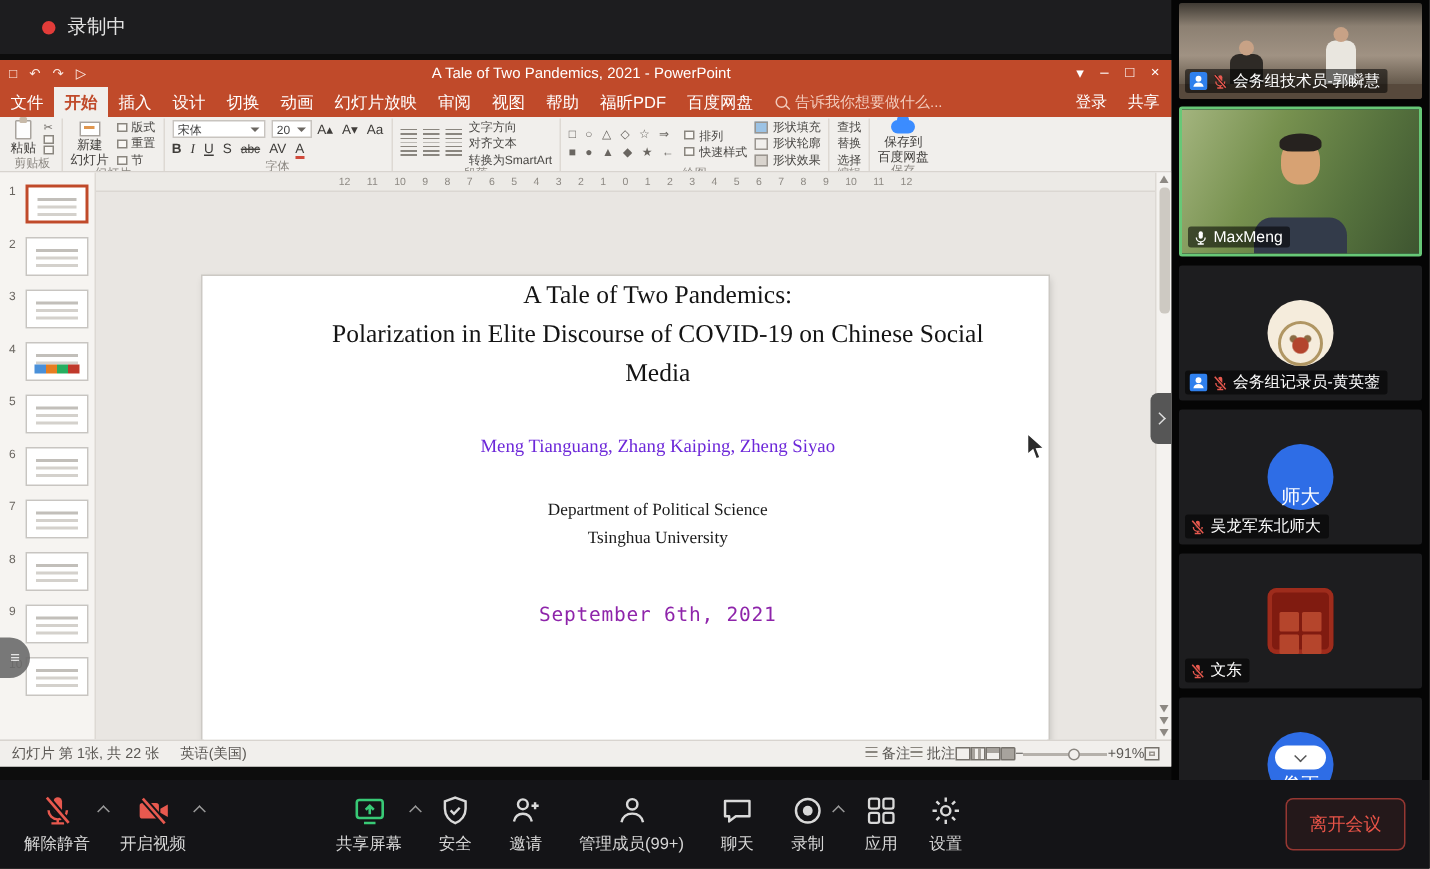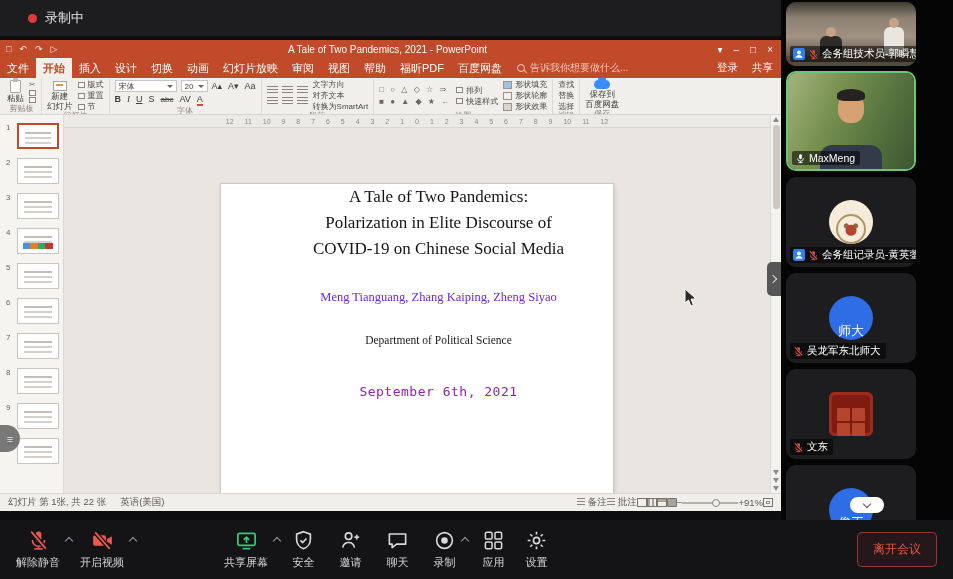--- a/index.html
+++ b/index.html
@@ -60,21 +60,21 @@
   .thumbs{width:64px;background:#f6f4f1;border-right:1px solid #ddd9d4;display:flex;flex-direction:column;gap:9px;padding:8px 4px 0 6px;overflow:hidden;}
   .trow{display:flex;gap:3px;align-items:flex-start;}
   .tnum{font-size:8px;color:#6a6661;width:8px;flex:none;}
   .tbox{width:42px;height:26px;background:#fff;border:1px solid #c8c5c1;position:relative;flex:none;}
   .thumbs > div:first-of-type .tbox{border:2px solid #c04a2a;}
   .tbox::before{content:"";position:absolute;left:6px;right:6px;top:7px;height:2px;background:#c2bfba;box-shadow:0 5px 0 #d4d1cc,0 10px 0 #d4d1cc;}
   .thumbs > div:nth-of-type(4) .tbox::after{content:"";position:absolute;left:5px;top:14px;width:30px;height:6px;
       background:linear-gradient(90deg,#4a90d9 0 25%,#e67e22 25% 50%,#27ae60 50% 75%,#c0392b 75%);}
   .canvas{flex:1;position:relative;overflow:hidden;}
   .ruler{height:13px;font-size:7px;color:#8d8983;text-align:center;line-height:13px;word-spacing:9px;background:#eceae6;border-bottom:1px solid #dbd7d2;white-space:nowrap;overflow:hidden;}
-  .slide{width:392px;height:352px;background:#fff;margin:2px auto 0;box-shadow:0 0 0 1px #ccc9c4,1px 2px 5px rgba(0,0,0,.18);position:relative;padding-left:43px;}
+  .slide{width:564px;height:352px;background:#fff;margin:2px auto 0;box-shadow:0 0 0 1px #ccc9c4,1px 2px 5px rgba(0,0,0,.18);position:relative;padding-left:43px;}
   .stitle{margin-top:56px;padding:0 34px;font-family:"Liberation Serif",serif;font-size:17px;line-height:26px;color:#141414;text-align:center;}
   .sauthors{margin-top:28px;font-family:"Liberation Serif",serif;font-size:12.5px;color:#6d28d9;text-align:center;}
   .sdept{margin-top:26px;font-family:"Liberation Serif",serif;font-size:11.5px;line-height:19px;color:#1a1a1a;text-align:center;}
   .sdate{margin-top:34px;font-family:"DejaVu Sans Mono",monospace;font-size:13px;letter-spacing:.5px;color:#8e24aa;text-align:center;}
   .vscroll{width:11px;background:#f4f2ef;border-left:1px solid #ddd9d4;display:flex;flex-direction:column;align-items:center;padding:2px 0;gap:3px;}
   .sarr-u{width:0;height:0;border-left:3.5px solid transparent;border-right:3.5px solid transparent;border-bottom:5px solid #8d8983;}
   .sarr-d{width:0;height:0;border-left:3.5px solid transparent;border-right:3.5px solid transparent;border-top:5px solid #8d8983;}
   .sthumb{width:7px;height:84px;background:#cdc9c2;border-radius:3px;}
   .fill{flex:1;}
 
@@ -93,21 +93,21 @@
 
   
   .handle-left{position:absolute;left:0;top:425px;width:20px;height:27px;background:#6b6b6b;border-radius:0 14px 14px 0;
                color:#e3e3e3;font-size:11px;display:flex;align-items:center;justify-content:center;opacity:.9;z-index:6;}
   .handle-right{position:absolute;left:767px;top:262px;width:14px;height:34px;background:#565656;border-radius:5px 0 0 5px;
                 display:flex;align-items:center;justify-content:center;z-index:6;}
   .chev-r{width:6px;height:6px;border-top:1.6px solid #ddd;border-right:1.6px solid #ddd;transform:rotate(45deg);margin-right:2px;}
 
   
   .sidebar{position:absolute;left:781px;top:0;width:172px;height:520px;background:#050505;overflow:hidden;}
-  .tile{position:absolute;left:5px;width:130px;background:#1d1d1f;overflow:hidden;border-radius:10px;}
+  .tile{position:absolute;left:5px;width:162px;background:#1d1d1f;overflow:hidden;border-radius:2px;}
   .t1{top:2px;height:64px;} .t2{top:71px;height:100px;border:2px solid #67c877;}
   .t3{top:177px;height:90px;} .t4{top:273px;height:90px;} .t5{top:369px;height:90px;} .t6{top:465px;height:90px;}
   .vid{position:absolute;inset:0;}
   .office{background:linear-gradient(180deg,#3f3a33 0%,#8c8072 24%,#a09283 55%,#6e6254 80%,#4a4138 100%);}
   .office::after{content:"";position:absolute;left:0;right:0;bottom:0;height:10px;background:#57493c;}
   .pA{position:absolute;left:34px;bottom:10px;width:22px;height:20px;background:#2e2a26;border-radius:6px 6px 0 0;}
   .pA::before{content:"";position:absolute;left:6px;top:-9px;width:10px;height:10px;background:#c8a286;border-radius:50%;}
   .pB{position:absolute;left:98px;bottom:9px;width:20px;height:30px;background:#e9e6df;border-radius:6px 6px 0 0;}
   .pB::before{content:"";position:absolute;left:5px;top:-9px;width:10px;height:10px;background:#c8a286;border-radius:50%;}
   .maxbg{background:linear-gradient(115deg,#a3b47e 0%,#77914f 35%,#55713d 70%,#3e5530 100%);}
@@ -397,20 +397,21 @@
       <div class="canvas">
         <div class="ruler">12 11 10 9 8 7 6 5 4 3 2 1 0 1 2 3 4 5 6 7 8 9 10 11 12</div>
         <div class="slide">
           <div class="stitle">
             <div>A Tale of Two Pandemics:</div>
             <div>Polarization in Elite Discourse of COVID-19 on Chinese Social Media</div>
           </div>
           <div class="sauthors">Meng Tianguang, Zhang Kaiping, Zheng Siyao</div>
           <div class="sdept">
             <div>Department of Political Science</div>
+            <div>Tsinghua University</div>
           </div>
           <div class="sdate">September 6th, 2021</div>
         </div>
       </div>
 
       <div class="vscroll">
         <span class="sarr-u"></span>
         <span class="sthumb"></span>
         <span class="fill"></span>
         <span class="sarr-d"></span>
@@ -621,20 +622,27 @@
         <svg width="23" height="23" viewBox="0 0 24 24">
             <circle cx="10" cy="7.5" r="3.4" fill="none" stroke="#d9d9d9" stroke-width="1.7"></circle>
             <path d="M3.8 19.5c.7-3.4 3.2-5.4 6.2-5.4s5.5 2 6.2 5.4" fill="none" stroke="#d9d9d9" stroke-width="1.7"></path>
             <line x1="18.5" y1="6" x2="18.5" y2="11" stroke="#d9d9d9" stroke-width="1.7"></line>
             <line x1="16" y1="8.5" x2="21" y2="8.5" stroke="#d9d9d9" stroke-width="1.7"></line>
           </svg>
         <span>邀请</span>
       </div>
       <div class="titem">
         <svg width="23" height="23" viewBox="0 0 24 24">
+            <circle cx="12" cy="7.5" r="3.6" fill="none" stroke="#d9d9d9" stroke-width="1.7"></circle>
+            <path d="M4.5 20c.8-3.8 3.7-6 7.5-6s6.7 2.2 7.5 6" fill="none" stroke="#d9d9d9" stroke-width="1.7"></path>
+          </svg>
+        <span>管理成员(99+)</span>
+      </div>
+      <div class="titem">
+        <svg width="23" height="23" viewBox="0 0 24 24">
             <path d="M3.5 5.2h17v10.6H11l-4.6 3.6v-3.6H3.5z" fill="none" stroke="#d9d9d9" stroke-width="1.7" stroke-linejoin="round"></path>
           </svg>
         <span>聊天</span>
       </div>
       <div class="titem">
         <svg width="23" height="23" viewBox="0 0 24 24">
             <circle cx="12" cy="12" r="8.2" fill="none" stroke="#d9d9d9" stroke-width="1.7"></circle>
             <circle cx="12" cy="12" r="3.4" fill="#d9d9d9"></circle>
           </svg>
         <span>录制</span>

